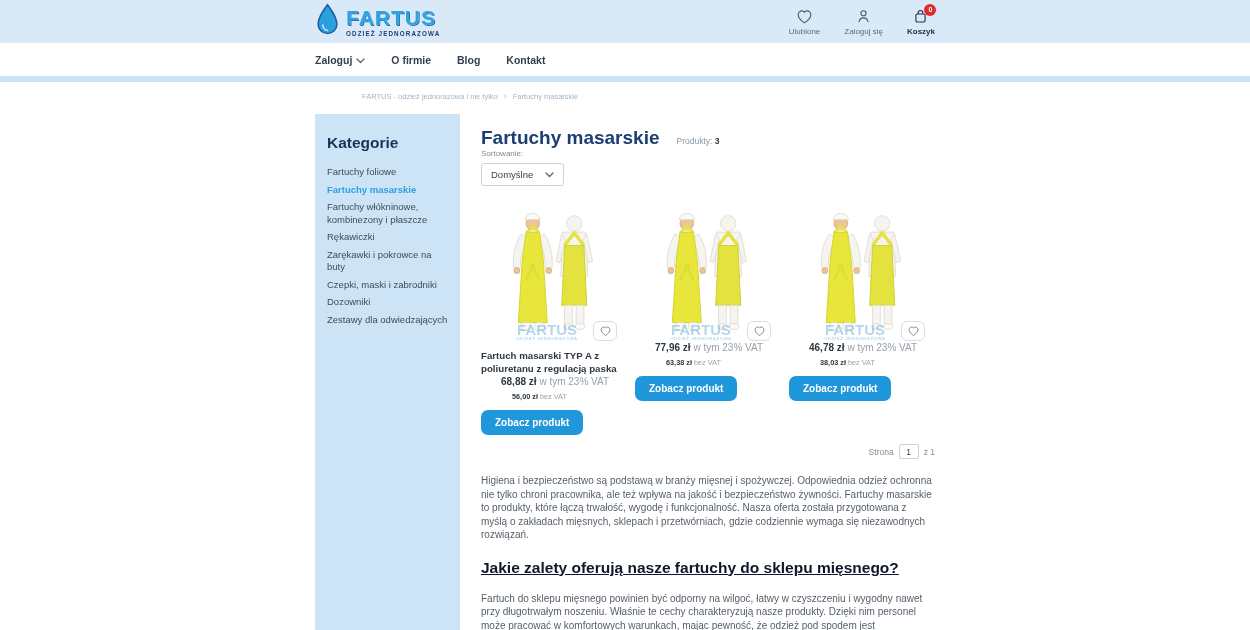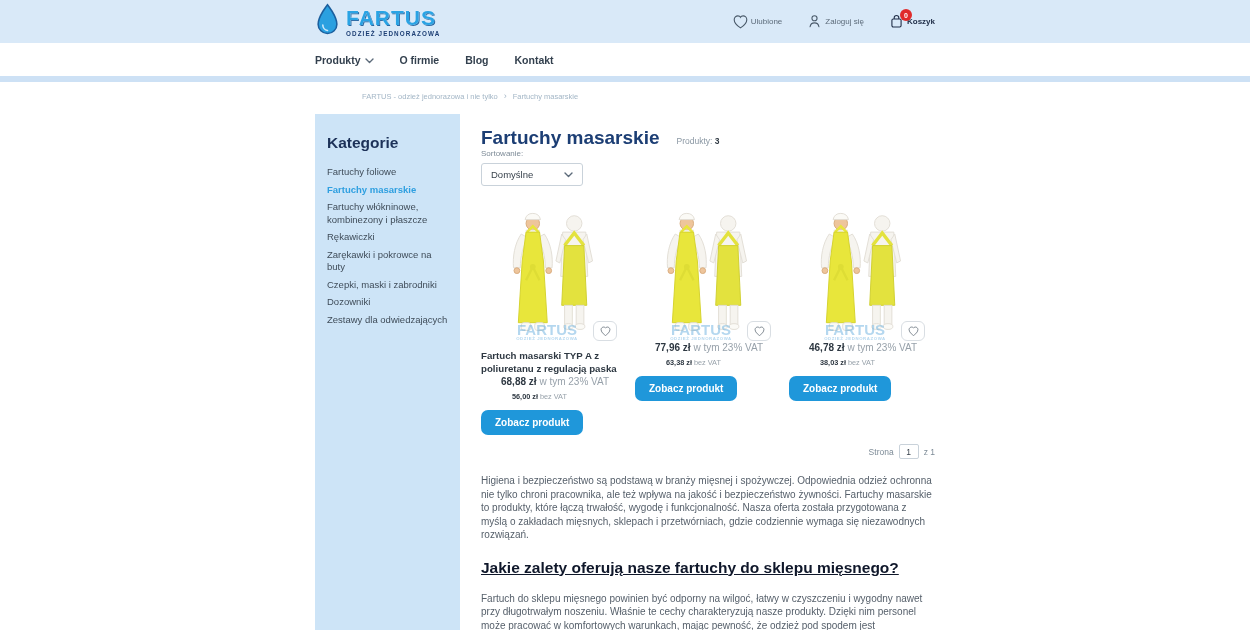--- a/index.html
+++ b/index.html
@@ -8,21 +8,21 @@
   .container { width: 620px; margin: 0 auto; }
 
   
   .topbar { background: #d9e9f8; height: 43px; }
   .header-inner { display: flex; justify-content: space-between; align-items: center; height: 100%; }
   .logo { display: flex; align-items: center; gap: 6px; cursor: pointer; }
   .logo-title { font-size: 21px; font-weight: 800; letter-spacing: 1px; color: #2aa3e4;
     text-shadow: 0 0 1px #fff, 1px 1px 0 #1b5f9e; line-height: 1; }
   .logo-sub { font-size: 6.3px; font-weight: 700; color: #1c3e74; letter-spacing: 1.1px; margin-top: 2px; }
   .header-actions { display: flex; align-items: flex-start; gap: 24px; }
-  .h-action { display: flex; align-items: center; gap: 2px;
+  .h-action { display: flex; flex-direction: column; align-items: center; gap: 2px;
     font-size: 8px; color: #5c6b7a; cursor: pointer; }
   .h-action .ico { width: 17px; height: 17px; position: relative; }
   .h-action.cart .lbl { font-weight: 700; color: #22304a; }
   .badge { position: absolute; top: -4px; right: -7px; background: #e02b2b; color: #fff;
     font-size: 7px; font-weight: 700; min-width: 12px; height: 12px; border-radius: 50%;
     display: flex; align-items: center; justify-content: center; }
 
   
   .nav { background: #fff; }
   .nav-inner { display: flex; align-items: center; gap: 26px; height: 33px; }
@@ -41,21 +41,21 @@
   .cat-item { font-size: 9.5px; color: #3f4c59; line-height: 1.32; margin-bottom: 5px; cursor: pointer; }
   .cat-item.active { color: #2e9fe0; font-weight: 700; }
   .content { flex: 1; padding-left: 21px; }
 
   .title-row { display: flex; align-items: baseline; margin-top: 13px; }
   h1.page-title { font-size: 19px; font-weight: 800; color: #1c3e74; }
   .count { margin-left: 17px; font-size: 8.5px; color: #8a97a3; }
   .count b { color: #2e3842; }
 
   .sort-label { font-size: 8px; color: #7d8b97; }
-  .select-box { margin-top: 5px; width: 102px; height: 23px; border: 1px solid #c9d2da; border-radius: 3px;
+  .select-box { margin-top: 5px; width: 83px; height: 23px; border: 1px solid #c9d2da; border-radius: 3px;
     display: flex; align-items: center; justify-content: space-between; padding: 0 9px;
     font-size: 9.5px; color: #39434d; background: #fff; cursor: pointer; text-align: center; }
 
   
   .grid { display: flex; gap: 8px; margin-top: 21px; }
   .card { width: 146px; }
   .img-wrap { height: 135px; position: relative; display: flex; justify-content: center; cursor: pointer; }
   .pimg { height: 135px; width: 106px; }
   .wm { position: absolute; bottom: 1px; left: 0; right: 14px; text-align: center;
     color: rgba(59,150,212,.38); font-weight: 800; font-size: 15px; line-height: 1; pointer-events: none; }
@@ -162,21 +162,21 @@
           </span>
           <span class="lbl">Koszyk</span>
         </div>
       </div>
     </div>
   </header>
 
   <nav class="nav">
     <div class="container nav-inner">
       <span class="nav-item">
-        <span>Produkty</span>
+        <span>Zaloguj</span>
         <span>
           <svg width="9" height="6" viewBox="0 0 9 6">
               <use href="#chev"></use>
             </svg>
         </span>
       </span>
       <span class="nav-item">O firmie</span>
       <span class="nav-item">Blog</span>
       <span class="nav-item">Kontakt</span>
     </div>

